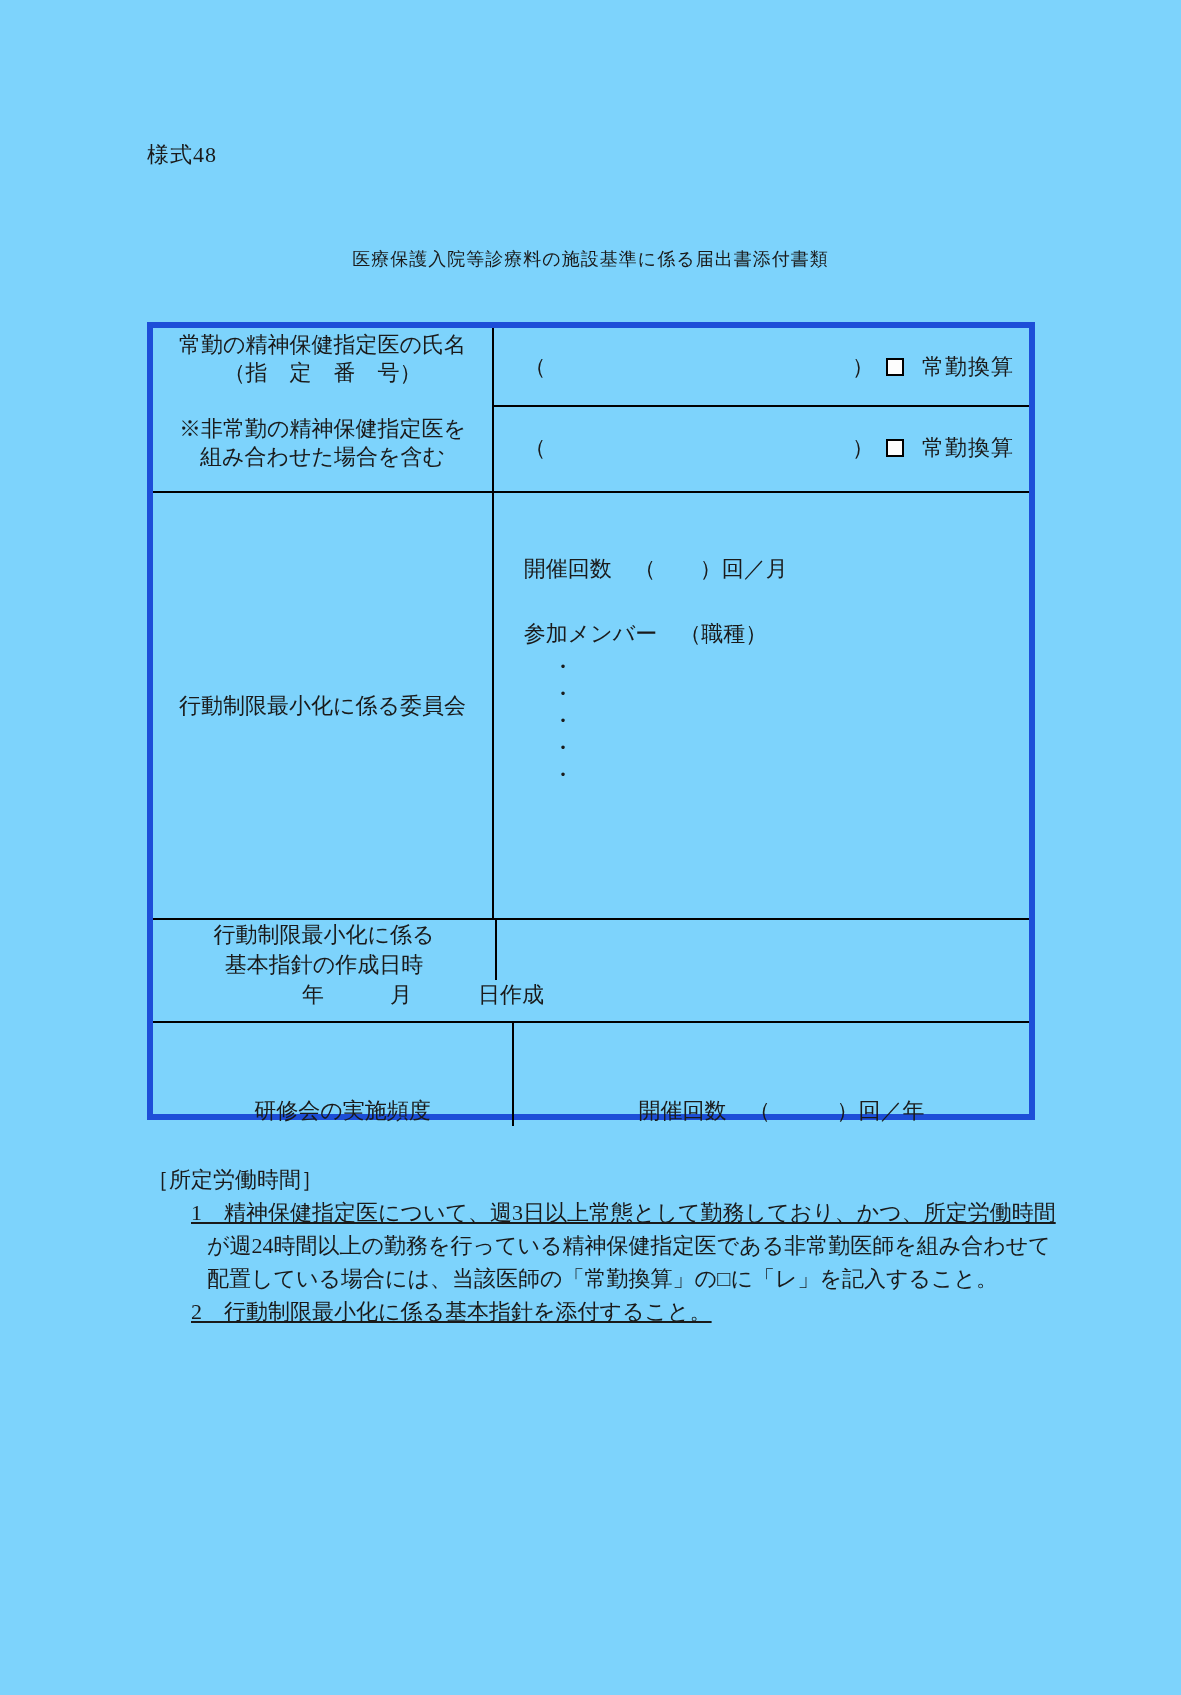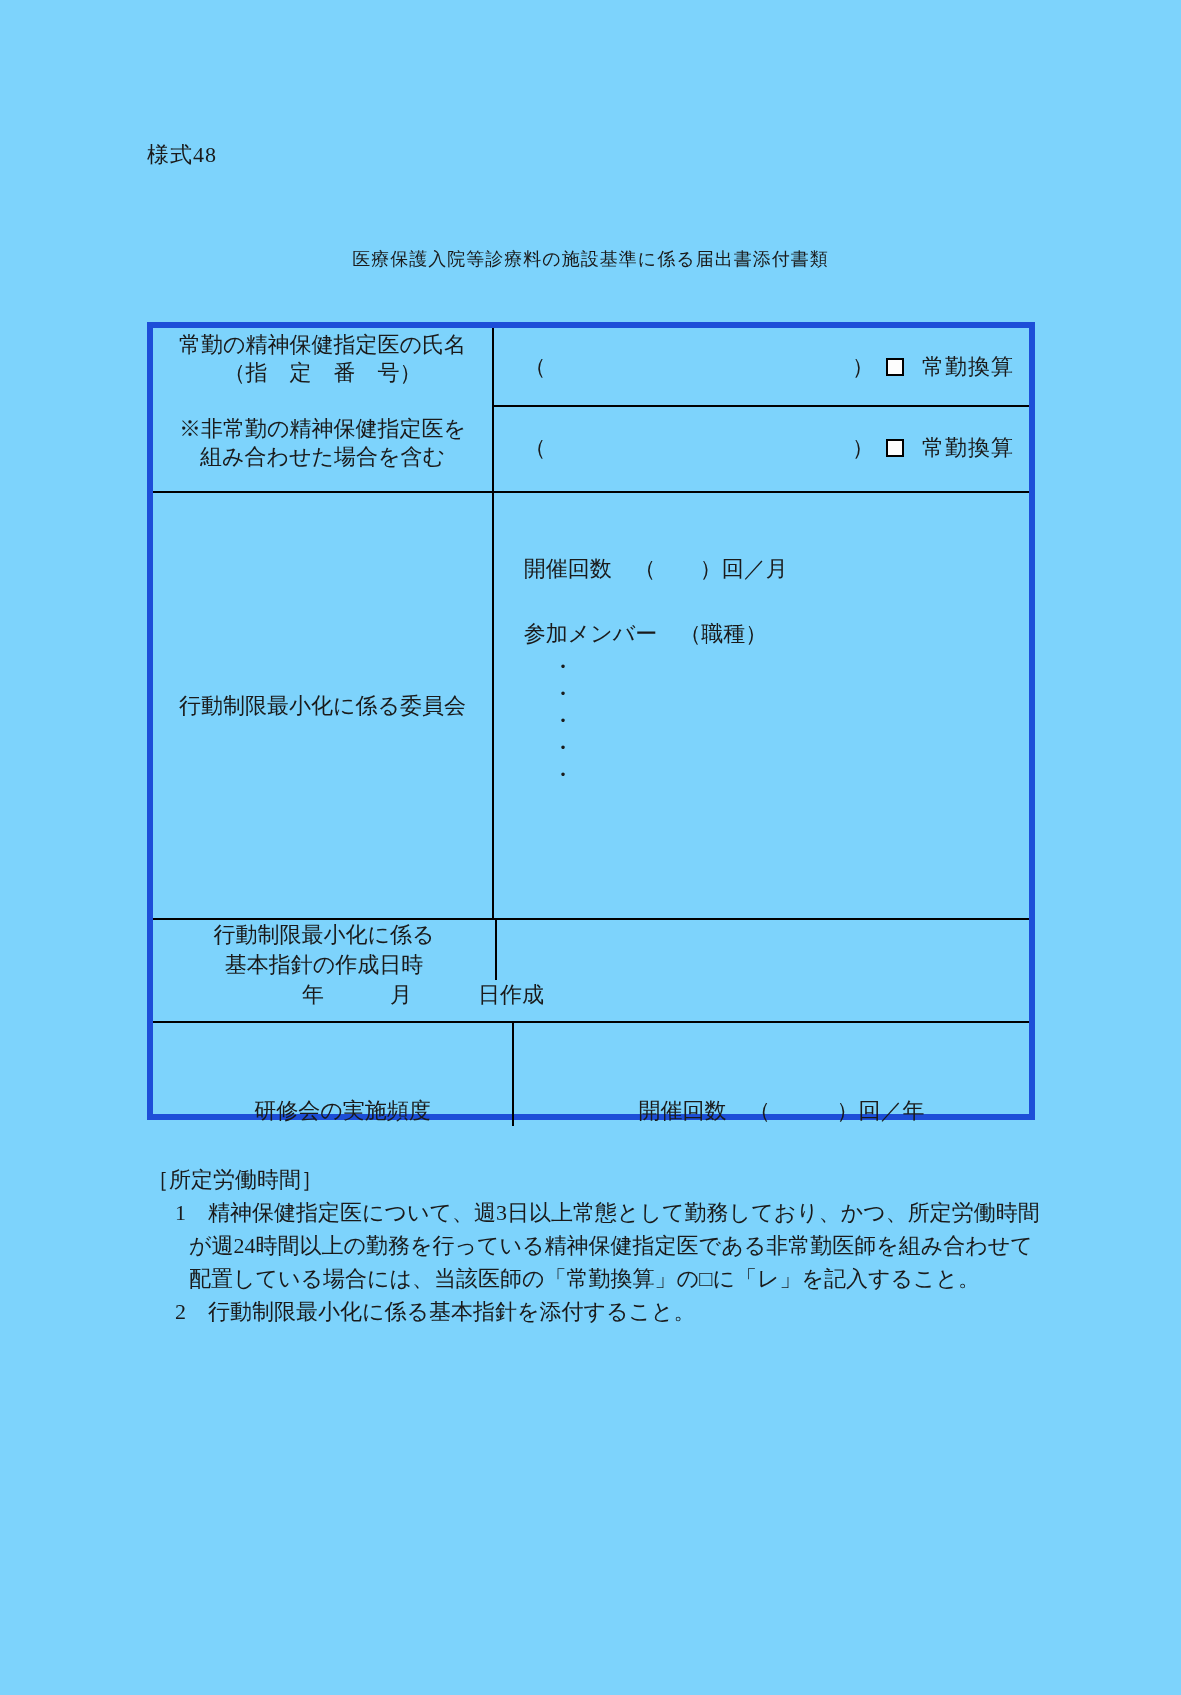--- a/index.html
+++ b/index.html
@@ -59,22 +59,22 @@
   }
   .center-single{
     display:flex;align-items:flex-end;justify-content:center;height:100%;
   }
   
   .notes{
     position:absolute;left:147px;top:1163px;width:960px;
     font-size:22px;line-height:33px;
   }
   .note-heading{margin-left:0;}
-  .indent-num{margin-left:28px;}
-  .indent-cont{margin-left:42px;}
+  .indent-num{margin-left:44px;text-decoration:underline;}
+  .indent-cont{margin-left:60px;}
 </style>
 </head>
 <body>
 
 <div class="page">
 
   <div class="form-label">様式48</div>
 
   <div class="doc-title">医療保護入院等診療料の施設基準に係る届出書添付書類</div>
 

